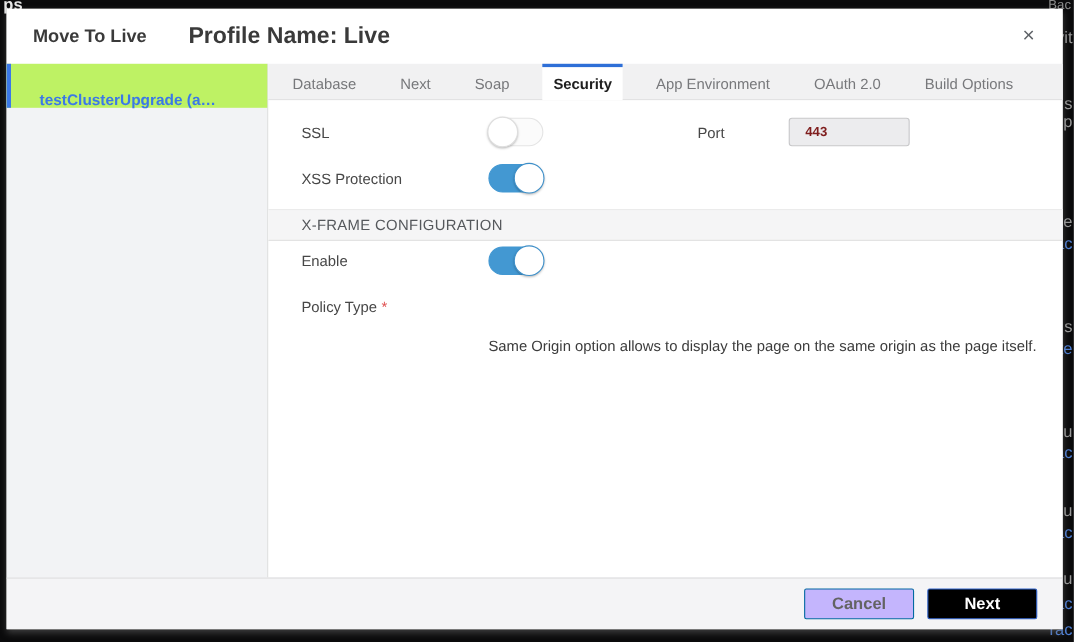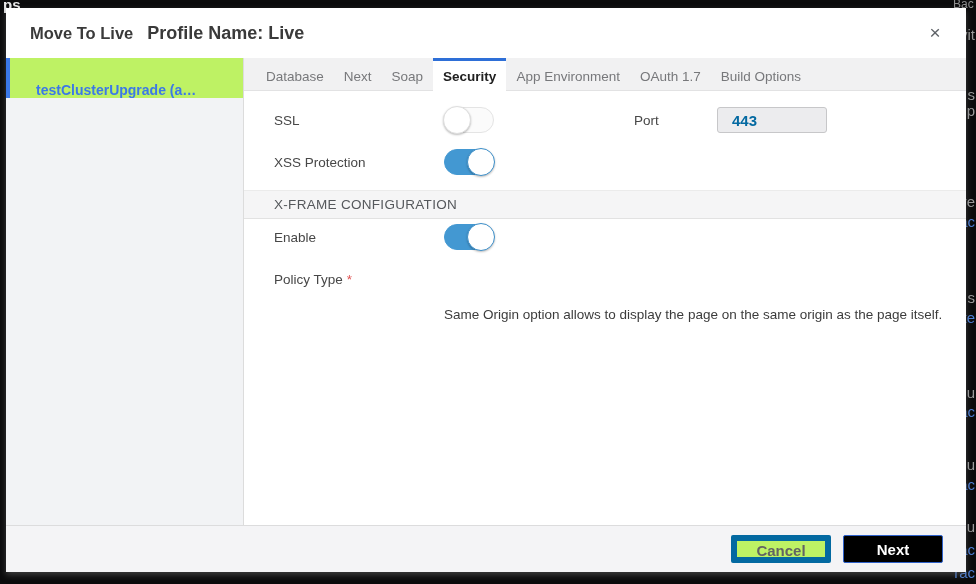--- a/index.html
+++ b/index.html
@@ -7,64 +7,64 @@
   
   .bg-frag{position:absolute;right:1px;font-size:15px;color:#9a9a9a;z-index:1;white-space:nowrap;}
   .bg-frag.link{color:#4d7fd6;}
   .frag-ps{position:absolute;left:3px;top:-4px;color:#e8e8e8;font-weight:700;font-size:15px;z-index:1;}
   .frag-bac{position:absolute;left:953px;top:-3px;color:#8f8f8f;font-size:12px;z-index:1;}
   
   .modal{position:absolute;left:6px;top:8px;width:960px;height:564px;background:#fff;z-index:2;
     box-shadow:0 3px 6px rgba(110,110,110,.5);display:flex;flex-direction:column;}
   .mheader{height:50px;flex:0 0 50px;display:flex;align-items:center;padding:0 20px 0 24px;background:#fff;}
   .mtitle{font-size:16.5px;font-weight:700;color:#3a3a3a;}
-  .msub{font-size:18px;font-weight:700;color:#3a3a3a;margin-left:14px;}
+  .msub{font-size:21px;font-weight:700;color:#3a3a3a;margin-left:38px;}
   .mclose{margin-left:auto;font-size:19px;color:#5f6368;width:22px;text-align:center;cursor:pointer;line-height:20px;}
   .mbody{flex:1;display:flex;min-height:0;}
   
   .sidebar{width:237px;flex:0 0 237px;background:#f2f3f5;border-right:1px solid #dcdcdc;}
   .side-item{height:40px;background:#bef264;border-left:4px solid #3b78e8;display:flex;align-items:flex-end;
     padding-left:26px;color:#3b78e8;font-weight:700;font-size:14px;cursor:pointer;}
   
   .content{flex:1;display:flex;flex-direction:column;background:#fff;min-width:0;}
   .tabbar{height:32px;flex:0 0 32px;background:#f1f1f2;border-bottom:1px solid #e2e2e3;display:flex;
-    padding-left:12px;font-size:13.5px;}
+    padding-left:12px;font-size:13.5px;gap:20px;}
   .tab{display:flex;align-items:center;padding:0 10px;border-top:3px solid transparent;color:#77787b;
     cursor:pointer;margin-bottom:-1px;white-space:nowrap;}
   .tab.active{background:#fff;border-top-color:#2e6fd7;color:#202020;font-weight:700;}
   
   .panel{flex:1;position:relative;padding:15px 0 0 30px;}
   .row{display:flex;align-items:center;margin-bottom:14px;min-height:28px;position:relative;}
   .lbl{width:170px;font-size:13.5px;color:#474747;}
   .port-group{position:absolute;left:360px;top:0;height:28px;display:flex;align-items:center;}
   .lbl2{width:83px;font-size:13.5px;color:#474747;}
   .port-input{width:110px;height:26px;box-sizing:border-box;background:#ececee;border:1px solid #c7c7c9;
     border-radius:3px;padding:0 0 0 14px;font-family:"Liberation Sans",sans-serif;
-    font-size:15px;font-weight:700;color:#0369a1;}
+    font-size:12px;font-weight:700;color:#7f1d1d;}
   .toggle{width:50px;height:26px;box-sizing:border-box;border-radius:14px;background:#fbfbfb;
     border:1px solid #e4e4e4;position:relative;cursor:pointer;flex:0 0 50px;}
   .toggle .knob{position:absolute;width:28px;height:28px;border-radius:50%;background:#fff;top:-2px;left:-2px;
     border:1px solid #dedede;box-shadow:0 1px 2px rgba(0,0,0,.25);box-sizing:border-box;}
   .toggle.on{background:#4398d2;border-color:#4398d2;}
   .toggle.on .knob{left:auto;right:-2px;border-color:#3d8fc9;}
   .section-bar{margin:13px 0 4px -30px;height:27px;background:#f5f5f6;border-top:1px solid #ebebeb;
     border-bottom:1px solid #e2e2e2;display:flex;align-items:center;padding-left:30px;
     color:#55585c;font-size:13.5px;letter-spacing:.3px;}
   .select{width:218px;height:27px;box-sizing:border-box;border:1px solid #b5b5b7;border-radius:3px;background:#fff;
     display:flex;align-items:center;justify-content:space-between;padding:0 12px 0 14px;
     font-size:13.5px;font-weight:700;color:#242424;cursor:pointer;}
   .caret{font-size:9px;color:#444;}
   .req{color:#e05252;margin-left:4px;}
   .help{margin:8px 0 0 170px;font-size:13.5px;color:#3c3c3c;}
   
   .mfooter{height:46px;flex:0 0 46px;background:#f4f4f6;border-top:1px solid #dcdcdd;display:flex;
     align-items:center;justify-content:flex-end;gap:12px;padding-right:23px;}
   .btn{width:100px;height:28px;font-family:"Liberation Sans",sans-serif;font-size:15px;font-weight:700;
     border-radius:2px;cursor:pointer;}
-  .btn-cancel{background:#bef264;color:#636363;border:6px solid #0369a1;}
+  .btn-cancel{background:#c4b5fd;color:#636363;border:1px solid #0369a1;}
   .btn-next{background:#000000;color:#fff;border:1px solid #2f62cb;}
 </style>
 </head>
 <body>
 
 <div>
   <span class="frag-ps">ps</span>
   <span class="frag-bac">Bac</span>
   <div>
       <span class="bg-frag" style="top: 26px;">vit</span>
@@ -101,21 +101,21 @@
     </div>
 
     <div class="content">
 
       <div class="tabbar">
         <div class="tab">Database</div>
         <div class="tab">Next</div>
         <div class="tab">Soap</div>
         <div class="tab active">Security</div>
         <div class="tab">App Environment</div>
-        <div class="tab">OAuth 1.7</div>
+        <div class="tab">OAuth 2.0</div>
         <div class="tab">Build Options</div>
       </div>
 
       <div class="panel">
 
         <div class="row">
           <span class="lbl">SSL</span>
           <div class="toggle">
               <span class="knob"></span>
             </div>

